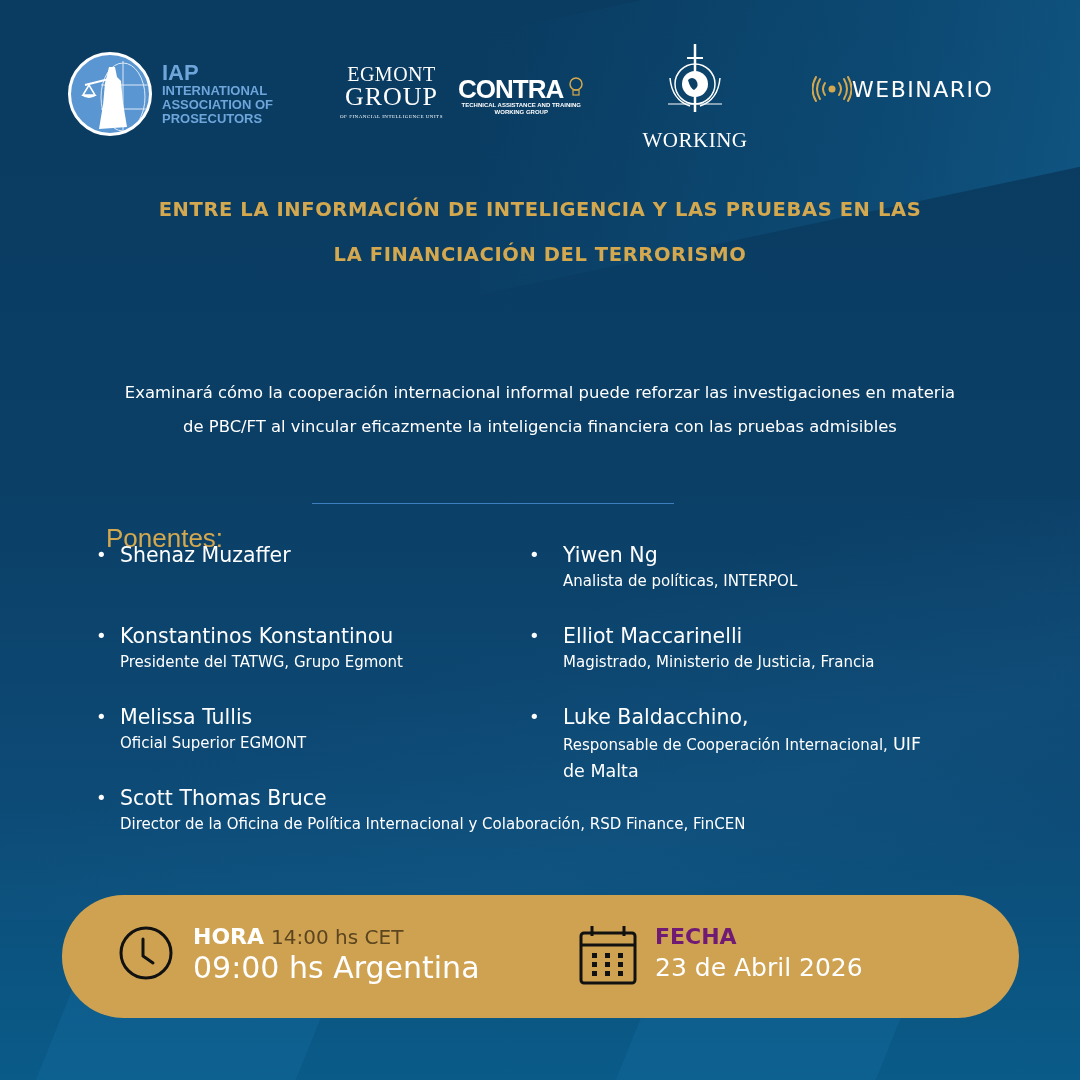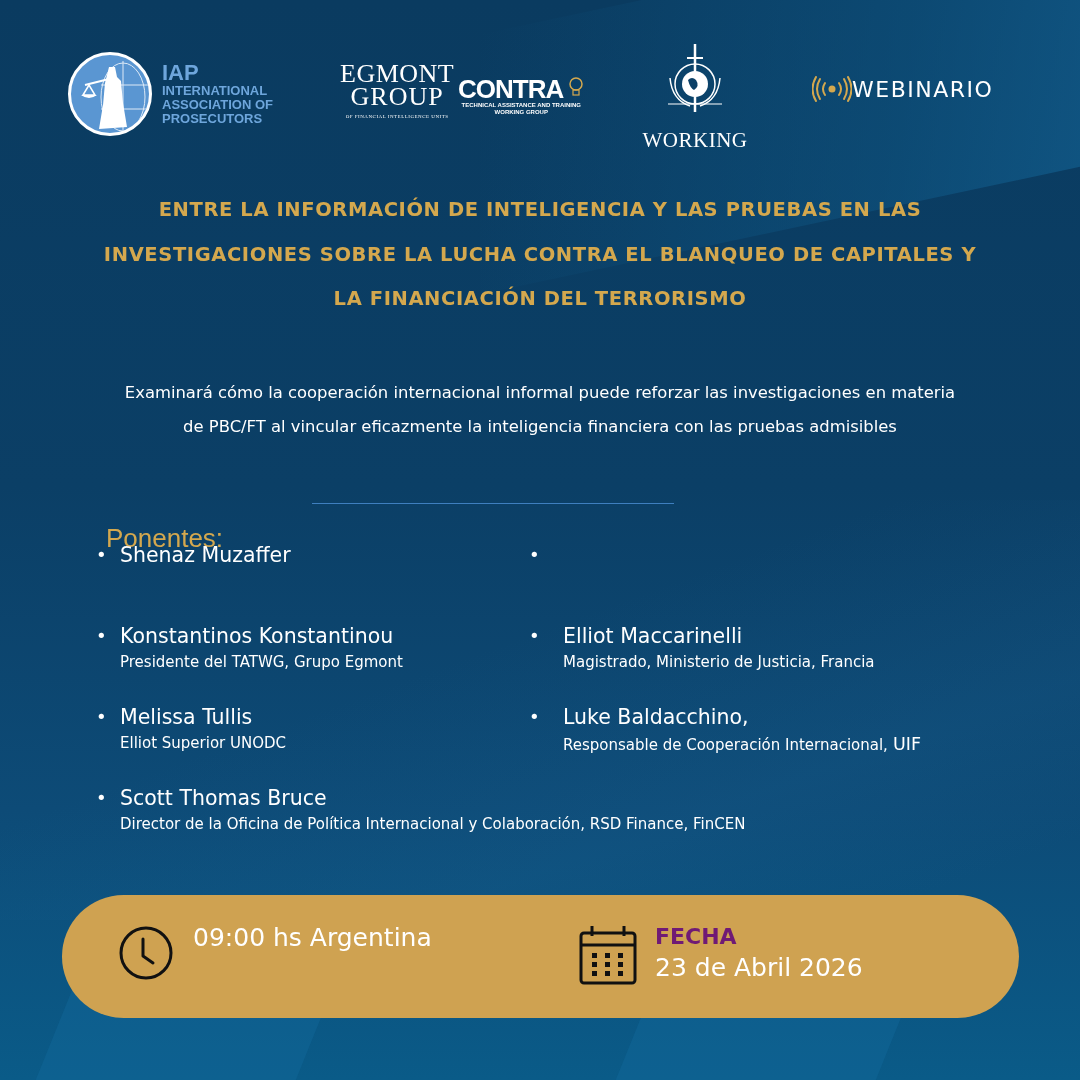--- a/index.html
+++ b/index.html
@@ -18,21 +18,21 @@
 
     
     .logos { position: absolute; top: 40px; left: 0; width: 996px; height: 110px; }
     .iap { position: absolute; left: 68px; top: 12px; display: flex; align-items: center; }
     .iap-seal { width: 84px; height: 84px; border-radius: 50%; background: #5a96d2; border: 3px solid #ffffff; position: relative; overflow: hidden; }
     .iap-text { margin-left: 10px; color: #6ea6dc; font-family: "Liberation Sans", sans-serif; font-weight: bold; }
     .iap-abbr { font-size: 22px; line-height: 22px; }
     .iap-full { font-size: 13px; line-height: 14px; }
 
     .egmont { position: absolute; left: 340px; top: 22px; text-align: center; font-family: "Liberation Serif", serif; color: #fff; }
-    .egmont-1 { font-size: 26px; line-height: 24px; letter-spacing: 0.5px; }
+    .egmont-1 { font-size: 20px; line-height: 24px; letter-spacing: 0.5px; }
     .egmont-2 { font-size: 26px; line-height: 22px; letter-spacing: 1px; }
     .egmont-3 { font-size: 5px; letter-spacing: 0.5px; margin-top: 6px; }
 
     .tatwg { position: absolute; left: 458px; top: 36px; color: #fff; font-family: "Liberation Sans", sans-serif; text-align: center; }
     .tatwg-abbr { font-size: 26px; font-weight: bold; line-height: 26px; letter-spacing: -1px; }
     .tatwg-full { font-size: 6px; font-weight: bold; line-height: 7px; }
 
     .interpol { position: absolute; left: 640px; top: 2px; text-align: center; width: 110px; }
     .interpol-emblem { width: 70px; height: 80px; margin: 0 auto; }
     .interpol-text { font-family: "Liberation Serif", serif; font-size: 21px; color: #fff; letter-spacing: 0.5px; margin-top: 2px; }
@@ -59,21 +59,21 @@
     .sp-body { margin-left: 24px; }
     .sp-body-r { margin-left: 34px; }
 
     
     .pill { position: absolute; left: 62px; top: 895px; width: 957px; height: 123px; background: #cfa251; border-radius: 62px; }
     .clock { position: absolute; left: 118px; top: 925px; width: 56px; height: 56px; }
     .hora { position: absolute; left: 193px; top: 922px; }
     .hora-line1 { font-size: 22px; line-height: 30px; white-space: nowrap; }
     .hora-label { font-weight: bold; color: #fff; }
     .hora-cet { color: #5b4520; font-size: 20px; }
-    .hora-line2 { font-size: 25px; line-height: 32px; color: #fff; white-space: nowrap; }
+    .hora-line2 { font-size: 30px; line-height: 32px; color: #fff; white-space: nowrap; }
     .cal { position: absolute; left: 578px; top: 924px; width: 60px; height: 62px; }
     .fecha { position: absolute; left: 655px; top: 922px; }
     .fecha-label { font-size: 22px; line-height: 30px; font-weight: bold; color: #701a75; }
     .fecha-value { font-size: 25px; line-height: 32px; color: #fff; }
   </style>
 </head>
 <body>
 
 <div class="bg-shape bg1"></div>
 <div class="bg-shape bg4"></div>
@@ -147,21 +147,20 @@
         <path d="M4 1 Q-3 13 4 25"></path>
         <path d="M36 1 Q43 13 36 25"></path>
       </g>
     </svg>
     <span class="webinario-label">WEBINARIO</span>
   </div>
 </header>
 
 <h1 class="title">
   <span class="title-line">ENTRE LA INFORMACIÓN DE INTELIGENCIA Y LAS PRUEBAS EN LAS</span>
-  <span class="title-line">INVESTIGACIONES SOBRE LA LUCHA CONTRA EL BLANQUEO DE CAPITALES Y</span>
   <span class="title-line">LA FINANCIACIÓN DEL TERRORISMO</span>
 </h1>
 
 <p class="subtitle">
   <span class="subtitle-line">Examinará cómo la cooperación internacional informal puede reforzar las investigaciones en materia</span>
   <span class="subtitle-line">de PBC/FT al vincular eficazmente la inteligencia financiera con las pruebas admisibles</span>
 </p>
 
 <div class="ponentes">Ponentes:</div>
 <div class="ponentes-rule"></div>
@@ -178,61 +177,70 @@
   <div class="sp-body">
     <span class="sp-name">Konstantinos Konstantinou</span>
     <span class="sp-role">Presidente del TATWG, Grupo Egmont</span>
   </div>
 </div>
 
 <div class="speaker" style="left:96px; top:703px;">
   <span class="bullet">•</span>
   <div class="sp-body">
     <span class="sp-name">Melissa Tullis</span>
-    <span class="sp-role">Elliot Superior UNODC</span>
+    <span class="sp-role">Oficial Superior EGMONT</span>
   </div>
 </div>
 
 <div class="speaker" style="left:96px; top:784px;">
   <span class="bullet">•</span>
   <div class="sp-body">
     <span class="sp-name">Scott Thomas Bruce</span>
     <span class="sp-role">Director de la Oficina de Política Internacional y Colaboración, RSD Finance, FinCEN</span>
   </div>
 </div>
 
 <div class="speaker" style="left:529px; top:541px;">
   <span class="bullet">•</span>
+  <div class="sp-body-r">
+    <span class="sp-name">Yiwen Ng</span>
+    <span class="sp-role">Analista de políticas, INTERPOL</span>
+  </div>
 </div>
 
 <div class="speaker" style="left:529px; top:622px;">
   <span class="bullet">•</span>
   <div class="sp-body-r">
     <span class="sp-name">Elliot Maccarinelli</span>
     <span class="sp-role">Magistrado, Ministerio de Justicia, Francia</span>
   </div>
 </div>
 
 <div class="speaker" style="left:529px; top:703px;">
   <span class="bullet">•</span>
   <div class="sp-body-r">
     <span class="sp-name">Luke Baldacchino,</span>
     <span class="sp-role" style="display:inline; font-size:15px; line-height:26px;">Responsable de Cooperación Internacional,</span>
     <span style="font-size:17.5px; line-height:26px;">UIF</span>
+    <span class="sp-role-big">de Malta</span>
   </div>
 </div>
 
 <div class="pill"></div>
 
 <svg class="clock" viewBox="0 0 56 56">
   <circle cx="28" cy="28" r="25" fill="none" stroke="#111" stroke-width="3"></circle>
   <polyline points="25,14 25,31 35,38" fill="none" stroke="#111" stroke-width="3" stroke-linecap="round" stroke-linejoin="round"></polyline>
 </svg>
 
 <div class="hora">
+  <div class="hora-line1">
+    <span class="hora-label">HORA</span>
+    <span class="hora-cet">14:00 hs CET</span>
+  </div>
   <div class="hora-line2">09:00 hs Argentina</div>
 </div>
 
 <svg class="cal" viewBox="0 0 60 62">
   <rect x="3" y="9" width="54" height="50" rx="3" fill="none" stroke="#111" stroke-width="3"></rect>
   <line x1="3" y1="21" x2="57" y2="21" stroke="#111" stroke-width="3"></line>
   <line x1="14" y1="2" x2="14" y2="12" stroke="#111" stroke-width="3"></line>
   <line x1="46" y1="2" x2="46" y2="12" stroke="#111" stroke-width="3"></line>
   <g fill="#111">
     <rect x="14" y="29" width="5" height="5"></rect>

